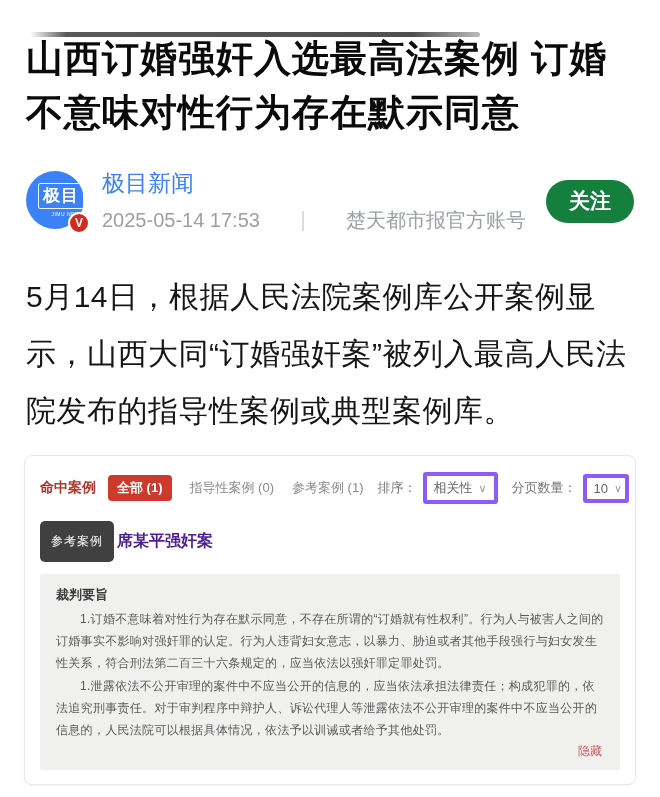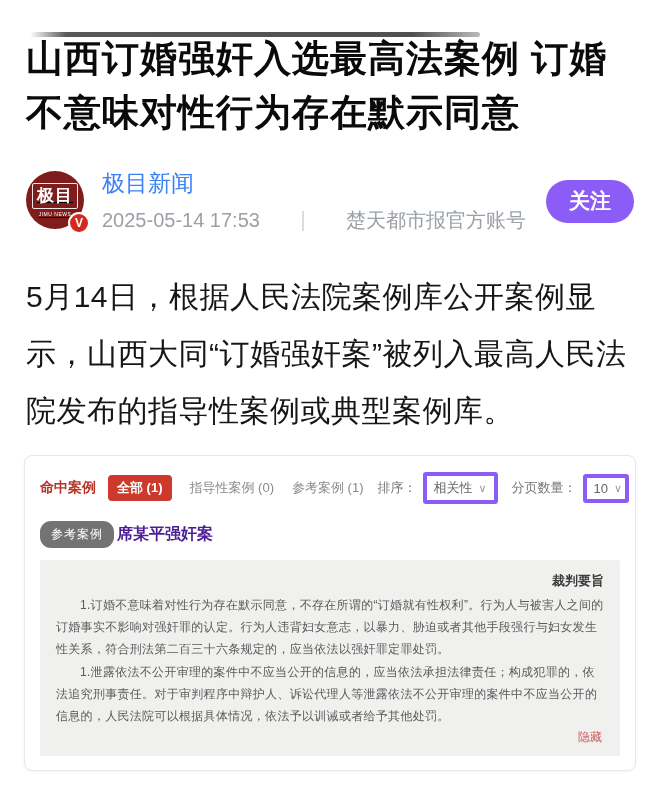--- a/index.html
+++ b/index.html
@@ -9,33 +9,33 @@
 
   .top-bar-remnant { position:absolute; top:0; left:30px; width:450px; height:5px;
     background:linear-gradient(90deg, rgba(60,60,58,0) 0%, rgba(60,60,58,.85) 8%, rgba(60,60,58,.9) 85%, rgba(60,60,58,.35) 100%);
     border-radius:3px; }
 
   .title { margin-top:32px; font-size:37px; line-height:1.46; font-weight:800;
     color:#0a0a0a; letter-spacing:1px; }
 
   .author-row { margin-top:28px; display:flex; align-items:center; }
   .avatar { position:relative; width:60px; height:60px; flex:0 0 auto; cursor:pointer; }
-  .avatar-circle { width:58px; height:58px; border-radius:50%; background:#7f1d1d;
-    display:flex; flex-direction:column; align-items:center; justify-content:center;text-decoration:underline; }
+  .avatar-circle { width:58px; height:58px; border-radius:50%; background:#3b82f6;
+    display:flex; flex-direction:column; align-items:flex-end; justify-content:center; }
   .avatar-text { color:#fff; font-size:17px; font-weight:700; letter-spacing:1px;
     border:1px solid rgba(255,255,255,.9); padding:1px 4px; border-radius:2px; line-height:1.25; }
   .avatar-sub { color:#fff; font-size:5px; margin-top:2px; letter-spacing:.5px; }
   .v-badge { position:absolute; right:-4px; bottom:-3px; width:22px; height:22px;
     border-radius:50%; background:#d5281f; border:2px solid #fff; color:#fff;
     font-size:12px; font-weight:800; display:flex; align-items:center; justify-content:center; }
   .author-info { margin-left:16px; flex:1 1 auto; min-width:0; }
   .author-name { font-size:23px; font-weight:400; color:#3b82f6; }
   .author-meta { margin-top:8px; display:flex; align-items:center; font-size:20px; color:#9aa0a6;gap:28px; }
   .meta-divider { width:2px; height:20px; background:#d9dce0; margin:0 14px; }
-  .follow-btn { flex:0 0 auto; border:none; background:#8b5cf6; color:#fff; font-weight:700;
+  .follow-btn { flex:0 0 auto; border:none; background:#15803d; color:#fff; font-weight:700;
     font-size:21px; width:88px; height:43px; border-radius:22px; cursor:pointer;
     font-family:inherit; }
 
   .body-text { margin-top:34px; font-size:30px; line-height:1.9; color:#161616; letter-spacing:.5px; }
 
   .case-panel { margin-top:16px; margin-left:-2px; margin-right:-2px; background:#fff;
     border:1px solid #e7e7e7; border-radius:8px; box-shadow:0 1px 3px rgba(0,0,0,.04);
     padding:16px 15px 14px; }
   .panel-toolbar { display:flex; align-items:center; white-space:nowrap; }
   .hit-label { color:#b5352a; font-weight:700; font-size:14px; }
@@ -45,28 +45,28 @@
   .toolbar-spacer { flex:1 1 auto; }
   .ctl-label { font-size:13px; color:#777; margin-left:14px; }
   .select { display:inline-flex; align-items:center; justify-content:space-between;
     border:4px solid #8b5cf6; border-radius:3px; background:#fff; color:#666; font-size:13px;
     padding:3px 7px; margin-left:6px; cursor:pointer; }
   .select.wide { width:92px; }
   .select.small { width:46px; }
   .chev { color:#999; font-size:11px; margin-left:6px; line-height:1; }
 
   .case-row { display:flex; align-items:center; margin-top:17px; }
-  .ref-badge { background:#737373; color:#fff; font-size:12px; padding:5px 11px;
-    border-radius:11px; letter-spacing:1px; }
+  .ref-badge { background:#404040; color:#fff; font-size:12px; padding:12px 11px;
+    border-radius:5px; letter-spacing:1px; }
   .case-title { margin-left:3px; font-size:16px; color:#4c1d95; font-weight:600; cursor:pointer; }
 
   .case-meta { margin-top:10px; font-size:13px; color:#6f6f6f; line-height:1.75; letter-spacing:.2px; }
 
   .summary-box { margin-top:12px; background:#f0f0ef; border-radius:2px; padding:12px 16px 6px; }
-  .summary-title { font-size:13px; font-weight:700; color:#3c3c3c; margin-bottom:4px;text-align:right; }
+  .summary-title { font-size:13px; font-weight:700; color:#3c3c3c; margin-bottom:4px; }
   .summary-p { font-size:12px; color:#5a5a5a; line-height:1.85; text-indent:2em; letter-spacing:.3px; }
   .hide-link { text-align:right; font-size:12px; color:#c75f5f; cursor:pointer; padding:2px 2px 4px; }
 </style>
 </head>
 <body>
 
 <div class="page">
 
   <div class="top-bar-remnant"></div>
 

